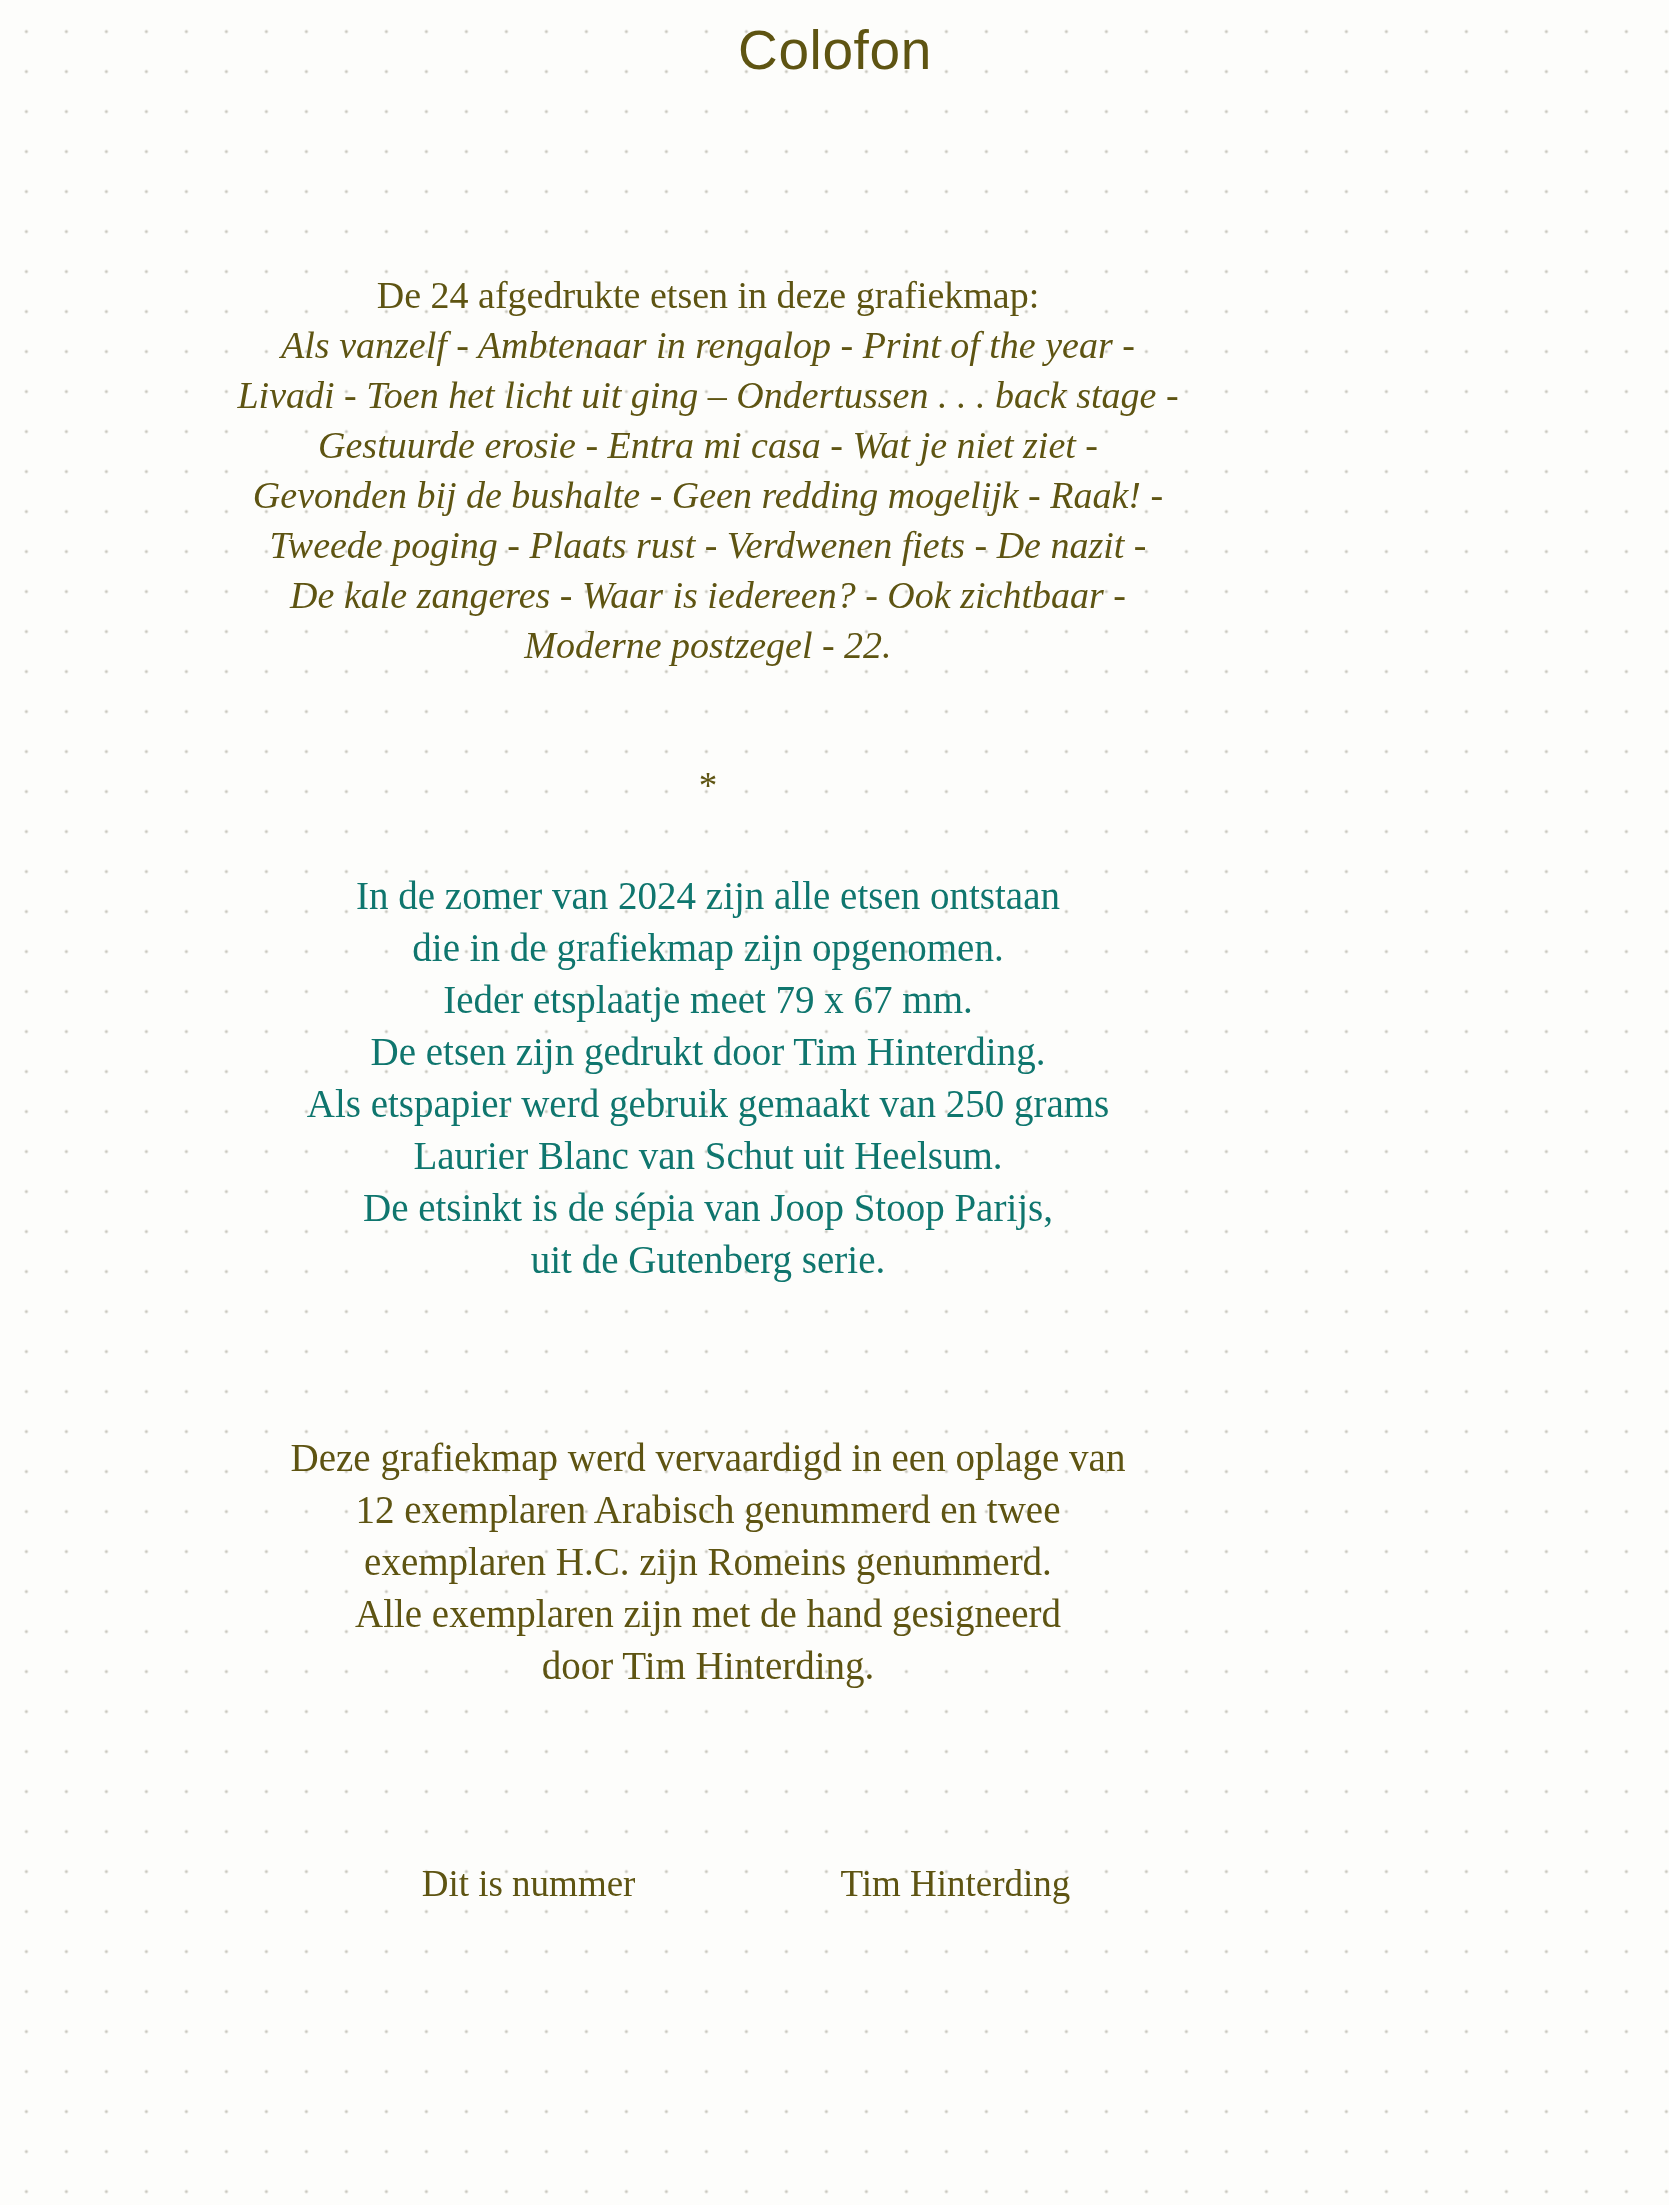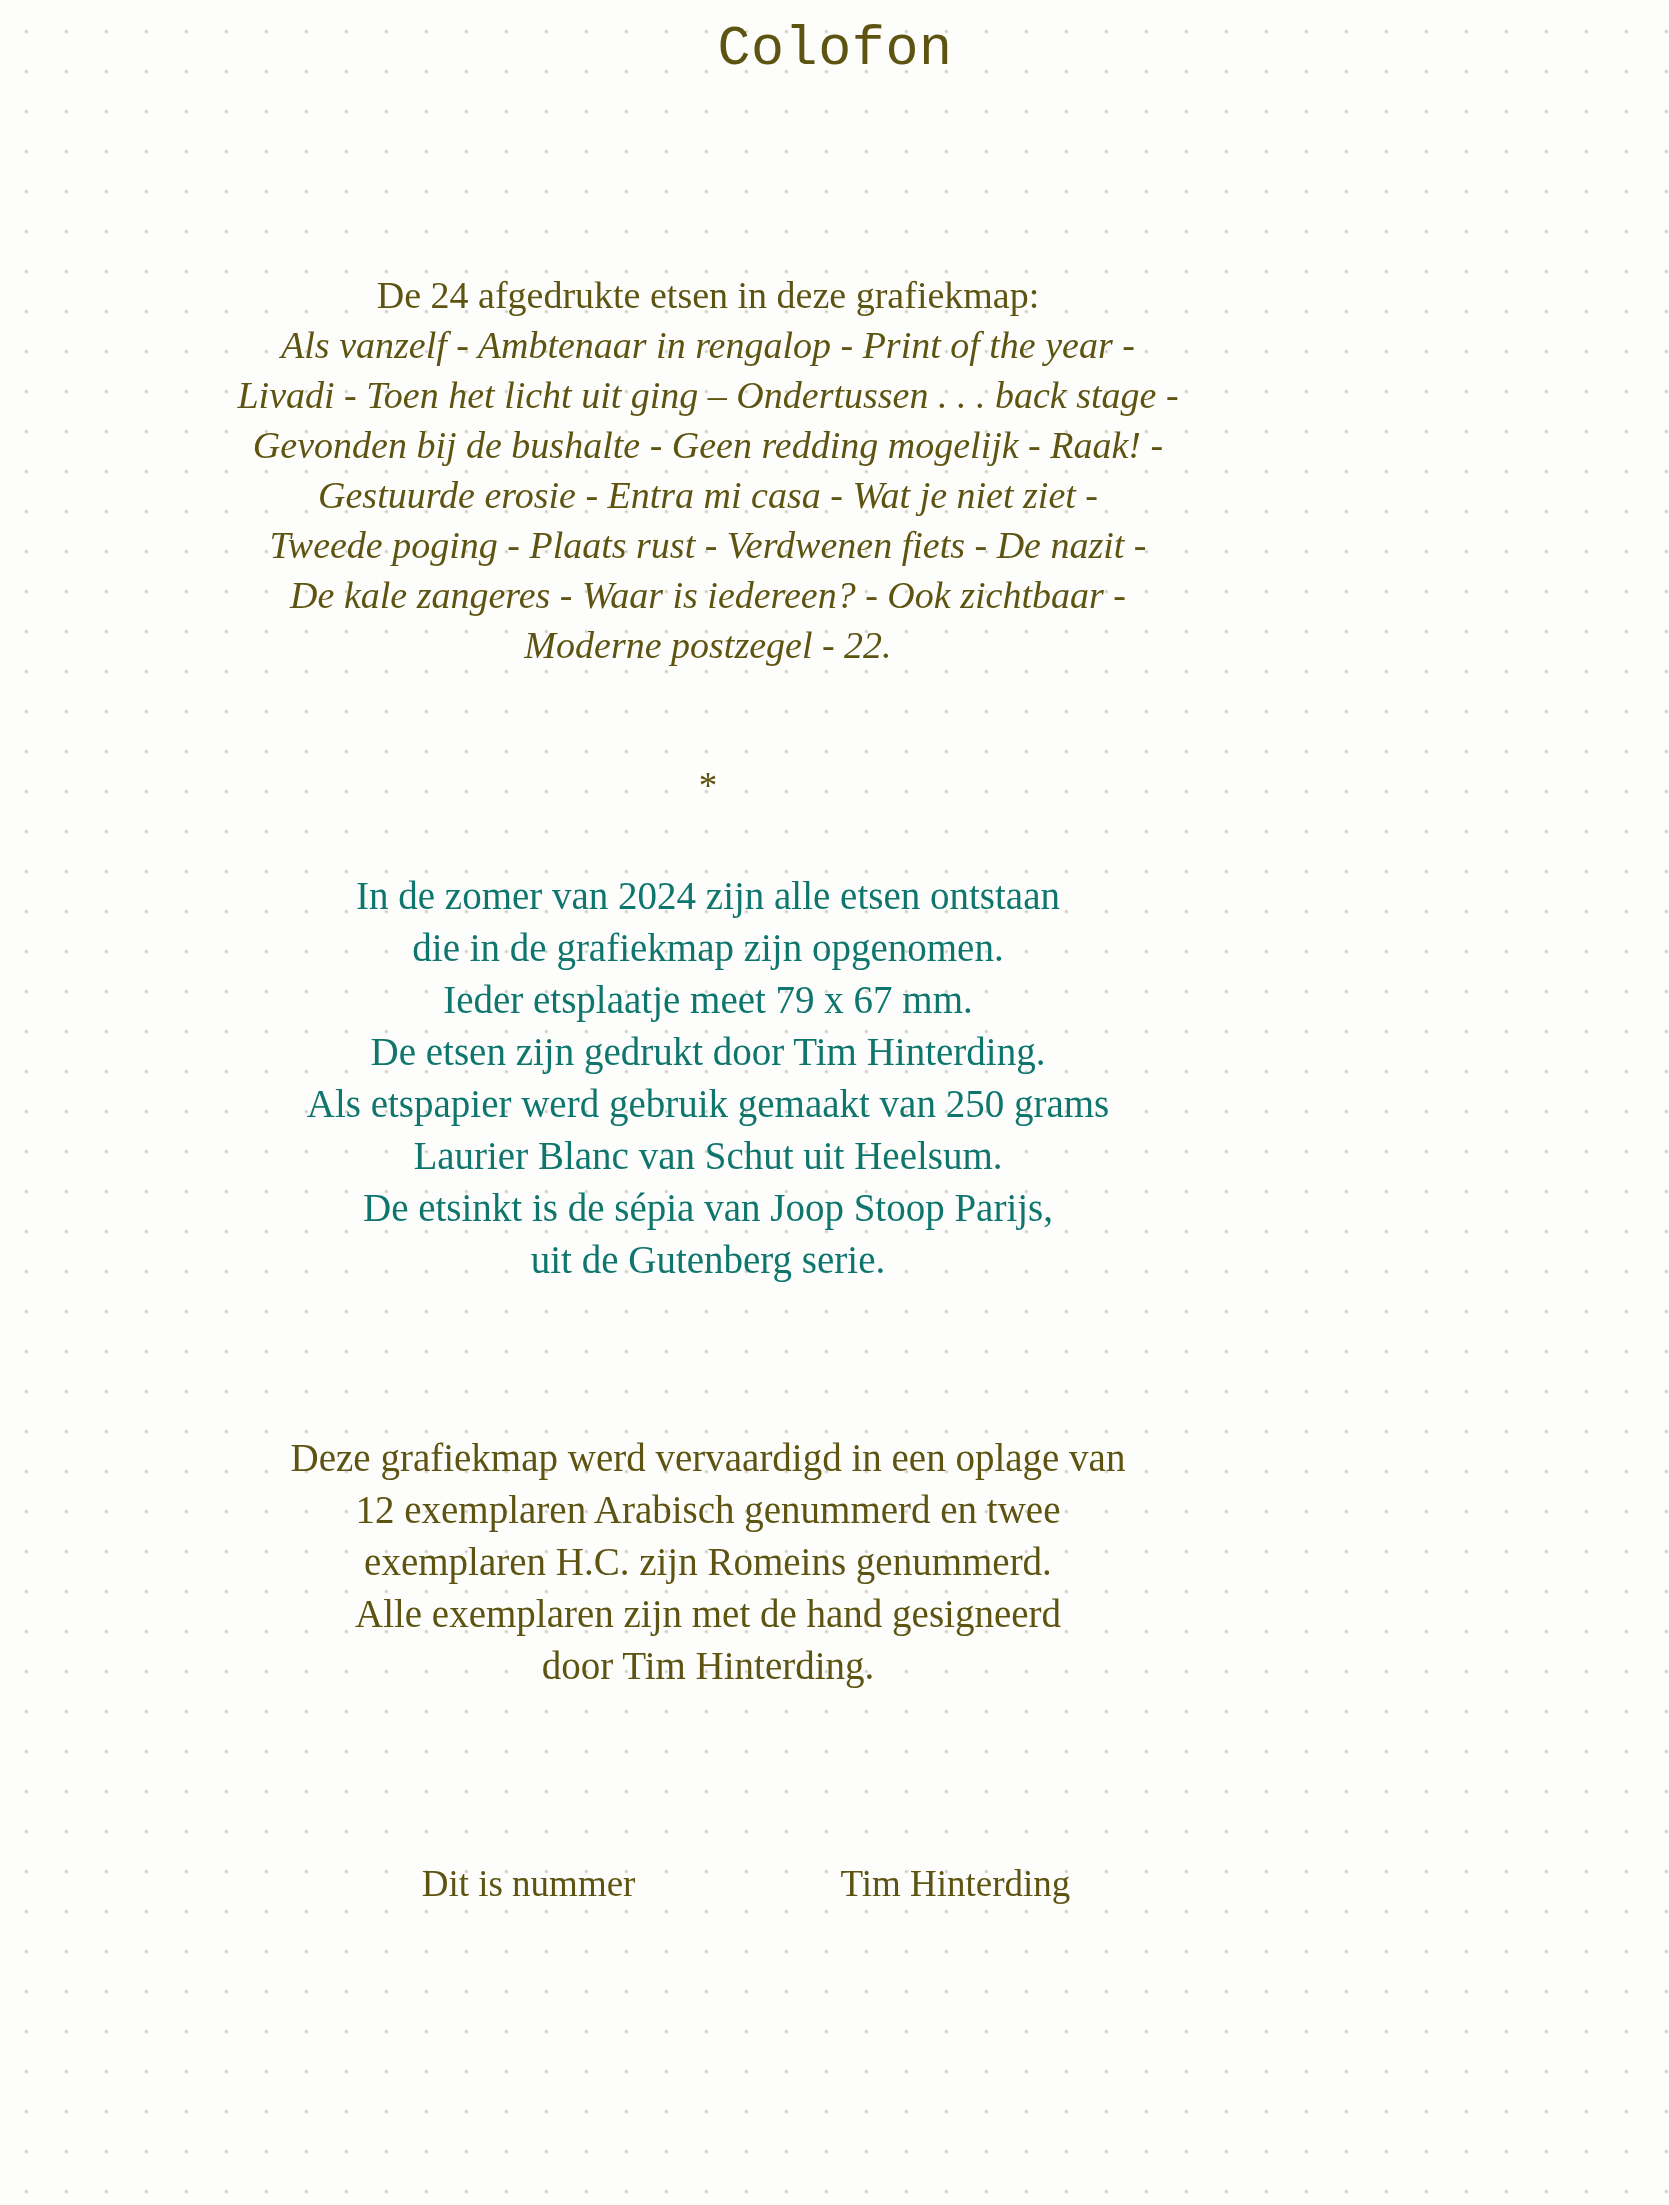--- a/index.html
+++ b/index.html
@@ -29,21 +29,21 @@
 
   .title {
     position: absolute;
     top: 18px;
     left: 0;
     width: 1670px;
     text-align: center;
     font-size: 55px;
     letter-spacing: 0.6px;
     color: #5e5412;
-    font-family: Liberation Mono, monospace;
+    font-family: Liberation Sans, sans-serif;
     font-weight: 400;
   }
 
   .block {
     position: absolute;
     left: 0;
     width: 1416px;
     text-align: center;
   }
 
@@ -103,22 +103,22 @@
 <body>
 
 <div class="page">
 
   <div class="title">Colofon</div>
 
   <div class="block etsen-block">
     <span class="line intro">De 24 afgedrukte etsen in deze grafiekmap:</span>
     <span class="line titles">Als vanzelf - Ambtenaar in rengalop - Print of the year -</span>
     <span class="line titles">Livadi - Toen het licht uit ging – Ondertussen . . . back stage -</span>
+    <span class="line titles">Gestuurde erosie - Entra mi casa - Wat je niet ziet -</span>
     <span class="line titles">Gevonden bij de bushalte - Geen redding mogelijk - Raak! -</span>
-    <span class="line titles">Gestuurde erosie - Entra mi casa - Wat je niet ziet -</span>
     <span class="line titles">Tweede poging - Plaats rust - Verdwenen fiets - De nazit -</span>
     <span class="line titles">De kale zangeres - Waar is iedereen? - Ook zichtbaar -</span>
     <span class="line titles">Moderne postzegel - 22.</span>
   </div>
 
   <div class="block star">*</div>
 
   <div class="block production-block">
     <span class="line">In de zomer van 2024 zijn alle etsen ontstaan</span>
     <span class="line">die in de grafiekmap zijn opgenomen.</span>

